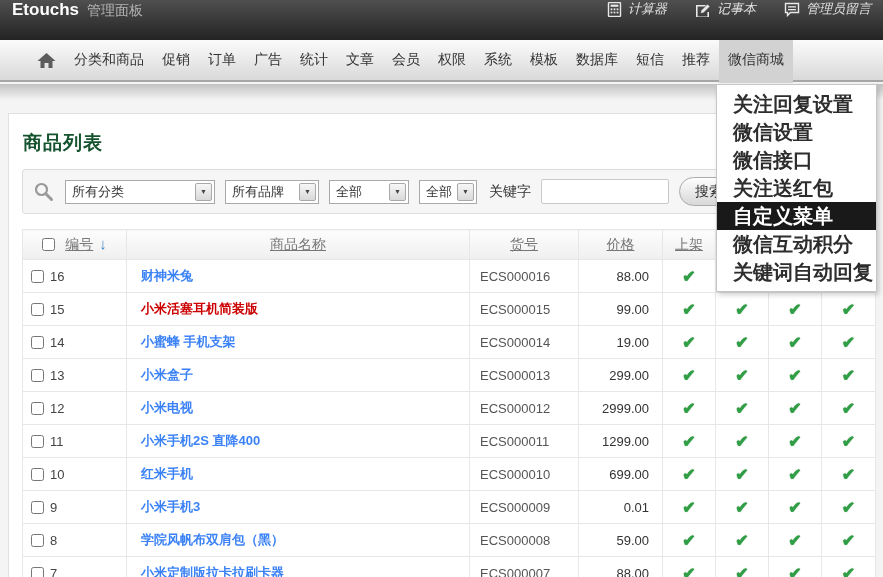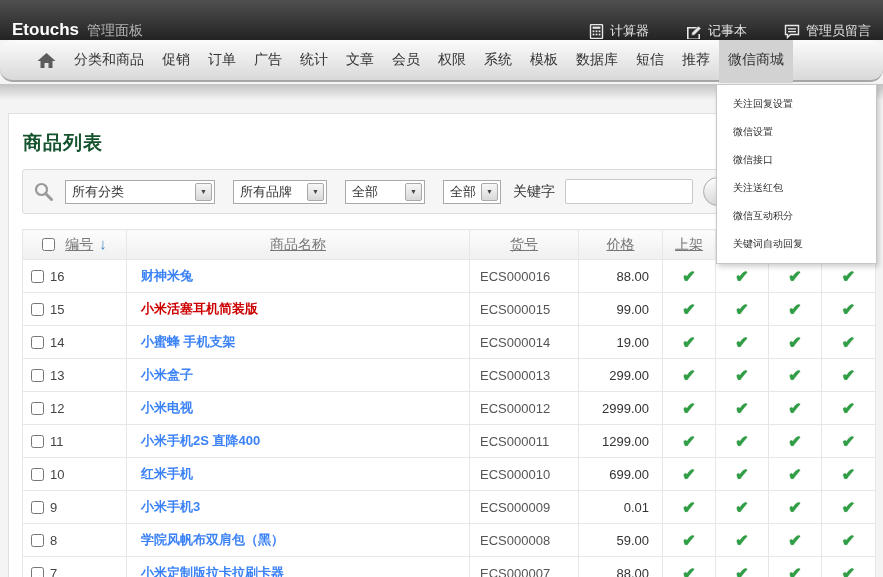--- a/index.html
+++ b/index.html
@@ -7,36 +7,35 @@
   body {
     position:relative;
     font-family:"Liberation Sans", sans-serif;
     background:#f4f4f4;
     color:#333;
   }
   
   .topbar {
     position:absolute; top:0; left:0; width:883px; height:40px;
     background:linear-gradient(#4f4f4f, #232323);
-    display:flex; align-items:flex-end; padding:0 12px;
+    display:flex; align-items:flex-start; padding:0 12px;
   }
   .brand { display:flex; align-items:baseline; gap:8px; }
   .brand-name { color:#fff; font-weight:bold; font-size:17px; }
   .brand-suffix { color:#b3b3b3; font-size:14px; }
-  .topbar-tools { margin-left:auto; display:flex; align-items:center; gap:37px; }
+  .topbar-tools { margin-left:auto; display:flex; align-items:center; gap:28px;font-style:italic; }
   .tool { display:flex; align-items:center; gap:6px; color:#e3e3e3; font-size:13px; cursor:pointer; }
   .tool svg { display:block; }
   
   .navbar {
     position:absolute; top:40px; left:0; width:883px; height:42px;
     background:linear-gradient(#fbfbfb, #d9d9d9);
     border-bottom:2px solid #a6a6a6;
     display:flex; align-items:stretch; padding-left:28px;
     z-index:10;
-    border-radius:13px;
   }
   .nav-home { display:flex; align-items:center; padding:0 9px; cursor:pointer; }
   .nav-item {
     padding:0 9px; font-size:14px; color:#333;
     display:flex; align-items:center; cursor:pointer; white-space:nowrap;
   }
   .nav-item.active {
     background:#d2d2d2;
     box-shadow:0 3px 0 #d2d2d2;
   }
@@ -46,21 +45,21 @@
   }
   
   .dropdown {
     position:absolute; left:716px; top:84px; width:161px;
     background:#fff; border:1px solid #c6c6c6;
     box-shadow:2px 3px 5px rgba(0,0,0,.18);
     padding:5px 0; z-index:50;
   }
   .dd-item {
     height:28px; line-height:28px; padding-left:16px;
-    font-size:10px; color:#2d2d2d; cursor:pointer; white-space:nowrap;
+    font-size:20px; color:#2d2d2d; cursor:pointer; white-space:nowrap;font-weight:bold;
   }
   .dd-item.active { background:#191919; color:#fff; }
   
   .panel {
     position:absolute; left:8px; top:113px; width:867px; height:480px;
     background:#fff; border:1px solid #e0e0e0; border-bottom:none;
     z-index:5;
   }
   .page-title { padding:16px 0 0 14px; font-size:19px; color:#14532d; font-weight:bold; letter-spacing:1px; }
   
@@ -175,21 +174,21 @@
 <div class="nav-shadow"></div>
 
 <main class="panel">
   <h1 class="page-title">商品列表</h1>
 
   <div class="filterbar">
     <svg width="22" height="22" viewBox="0 0 22 22">
       <circle cx="8.5" cy="8.5" r="5.5" fill="none" stroke="#9a9a9a" stroke-width="2.2"></circle>
       <line x1="12.8" y1="12.8" x2="18.5" y2="18.5" stroke="#9a9a9a" stroke-width="3" stroke-linecap="round"></line>
     </svg>
-    <span id="filter-selects" style="display:inline-flex; gap:18px;">
+    <span id="filter-selects" style="display:inline-flex; gap:10px;">
         <span class="select-box" style="width: 150px;">
           <span class="select-value">所有分类</span>
           <span class="select-arrow">▼</span>
         </span>
         <span class="select-box" style="width: 94px;">
           <span class="select-value">所有品牌</span>
           <span class="select-arrow">▼</span>
         </span>
         <span class="select-box" style="width: 80px;">
           <span class="select-value">全部</span>
@@ -335,15 +334,16 @@
         </tr>
       </tbody>
   </table>
 </main>
 
 <div class="dropdown" id="dropdown">
     <div class="dd-item">关注回复设置</div>
     <div class="dd-item">微信设置</div>
     <div class="dd-item">微信接口</div>
     <div class="dd-item">关注送红包</div>
+    <div class="dd-item active">自定义菜单</div>
     <div class="dd-item">微信互动积分</div>
     <div class="dd-item">关键词自动回复</div>
   </div>
 
 </body></html>

